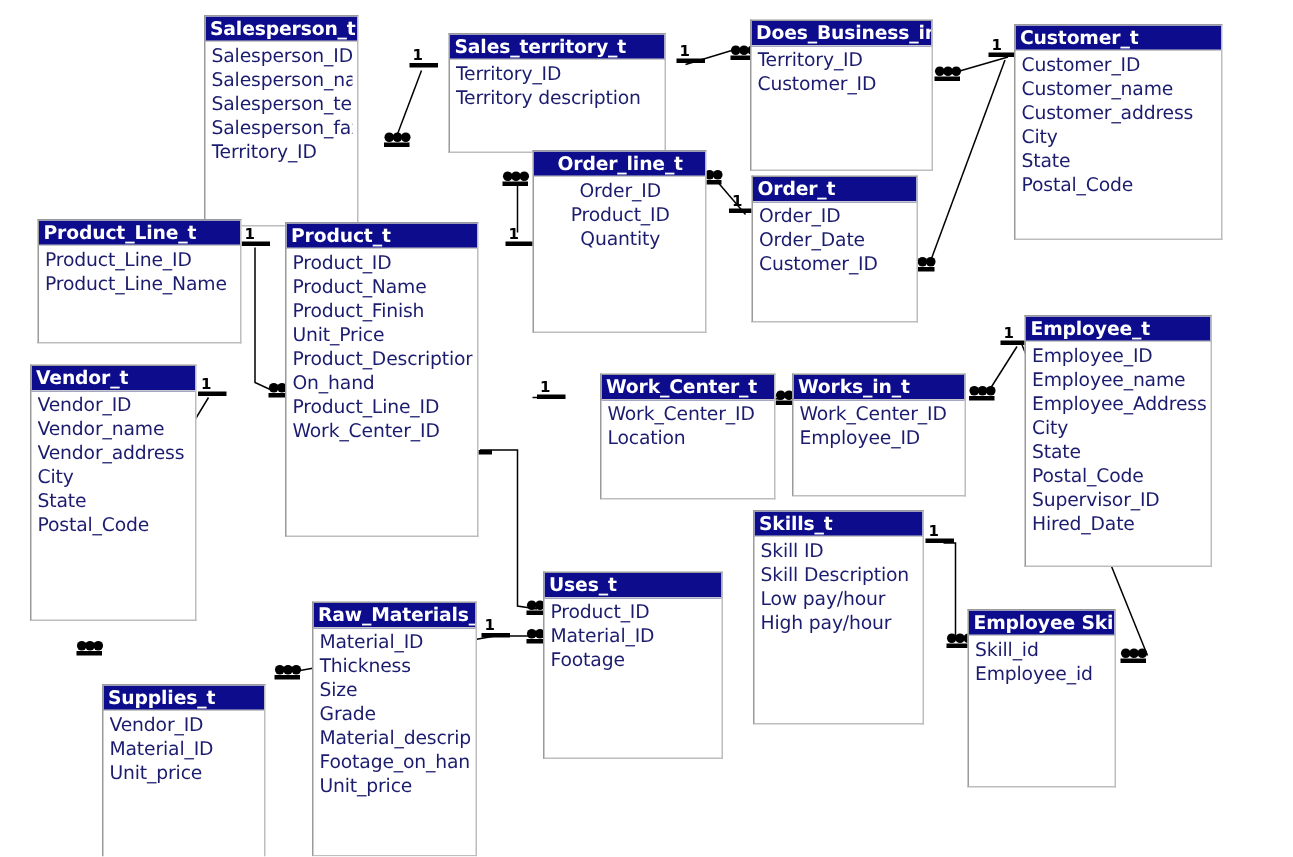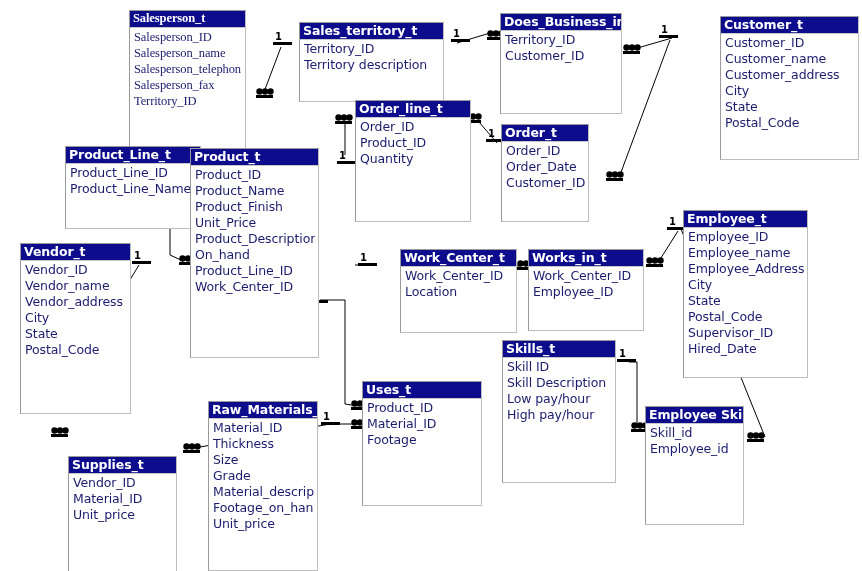--- a/index.html
+++ b/index.html
@@ -102,21 +102,21 @@
 
       <path d="M 330 424 L 200 447"></path>
 
       <path d="M 330 424 L 360 424"></path>
 
       <path d="M 320 300 L 345 300 L 345 404 L 358 406"></path>
     </g>
   </svg>
 
   <div id="entities-host">
-      <div class="entity" style="left: 129px; top: 10px; width: 117px; height: 141px; font-family: Liberation Serif, serif;">
+      <div class="entity" style="left: 136px; top: 10px; width: 103px; height: 141px;">
         <div class="hdr">Salesperson_t</div>
         <div class="attrs">
           <div>Salesperson_ID</div>
           <div>Salesperson_name</div>
           <div>Salesperson_telephon</div>
           <div>Salesperson_fax</div>
           <div>Territory_ID</div>
         </div>
       </div>
       <div class="entity" style="left: 299px; top: 22px; width: 145px; height: 80px;">
@@ -126,48 +126,48 @@
           <div>Territory description</div>
         </div>
       </div>
       <div class="entity" style="left: 500px; top: 13px; width: 122px; height: 101px;">
         <div class="hdr">Does_Business_in_t</div>
         <div class="attrs">
           <div>Territory_ID</div>
           <div>Customer_ID</div>
         </div>
       </div>
-      <div class="entity" style="left: 676px; top: 16px; width: 139px; height: 144px; margin-left: 44px;">
+      <div class="entity" style="left: 676px; top: 16px; width: 139px; height: 144px;">
         <div class="hdr">Customer_t</div>
         <div class="attrs">
           <div>Customer_ID</div>
           <div>Customer_name</div>
           <div>Customer_address</div>
           <div>City</div>
           <div>State</div>
           <div>Postal_Code</div>
         </div>
       </div>
-      <div class="entity" style="left: 355px; top: 100px; width: 116px; height: 122px;">
+      <div class="entity" style="left: 355px; top: 100px; width: 116px; height: 122px; text-align: center;">
         <div class="hdr">Order_line_t</div>
         <div class="attrs">
           <div>Order_ID</div>
           <div>Product_ID</div>
           <div>Quantity</div>
         </div>
       </div>
-      <div class="entity" style="left: 501px; top: 124px; width: 88px; height: 98px;">
+      <div class="entity" style="left: 501px; top: 117px; width: 111px; height: 98px;">
         <div class="hdr">Order_t</div>
         <div class="attrs">
           <div>Order_ID</div>
           <div>Order_Date</div>
           <div>Customer_ID</div>
         </div>
       </div>
-      <div class="entity" style="left: 25px; top: 146px; width: 136px; height: 83px; margin-left: 40px;">
+      <div class="entity" style="left: 25px; top: 146px; width: 136px; height: 83px;">
         <div class="hdr">Product_Line_t</div>
         <div class="attrs">
           <div>Product_Line_ID</div>
           <div>Product_Line_Name</div>
         </div>
       </div>
       <div class="entity" style="left: 190px; top: 148px; width: 129px; height: 210px;">
         <div class="hdr">Product_t</div>
         <div class="attrs">
           <div>Product_ID</div>

